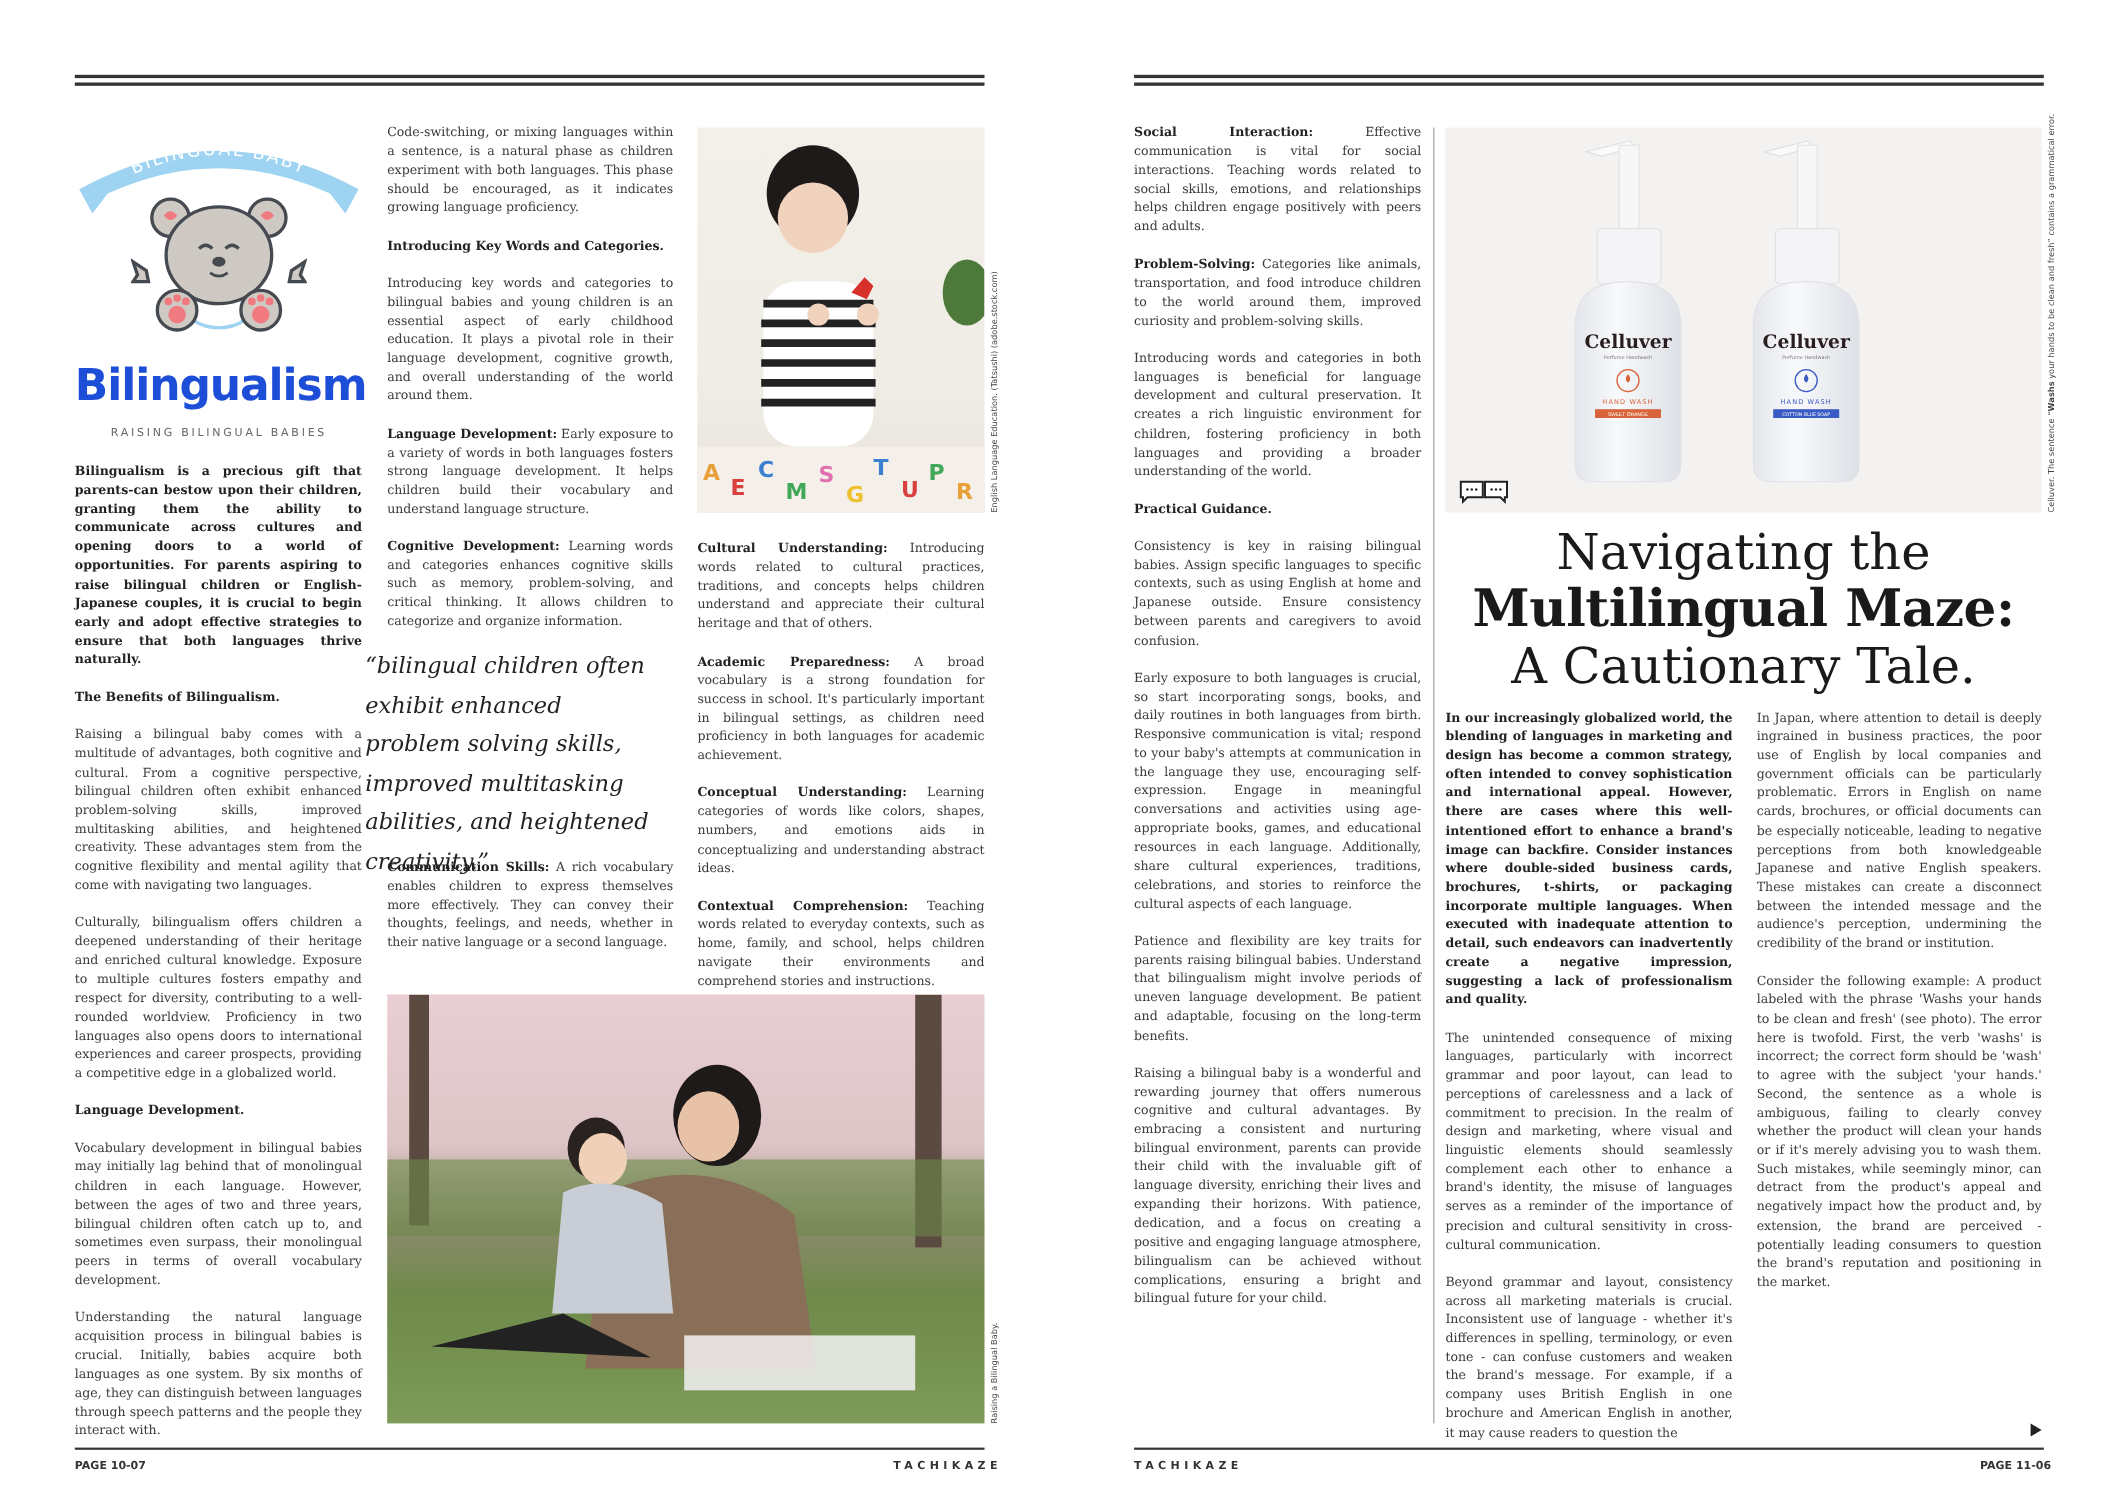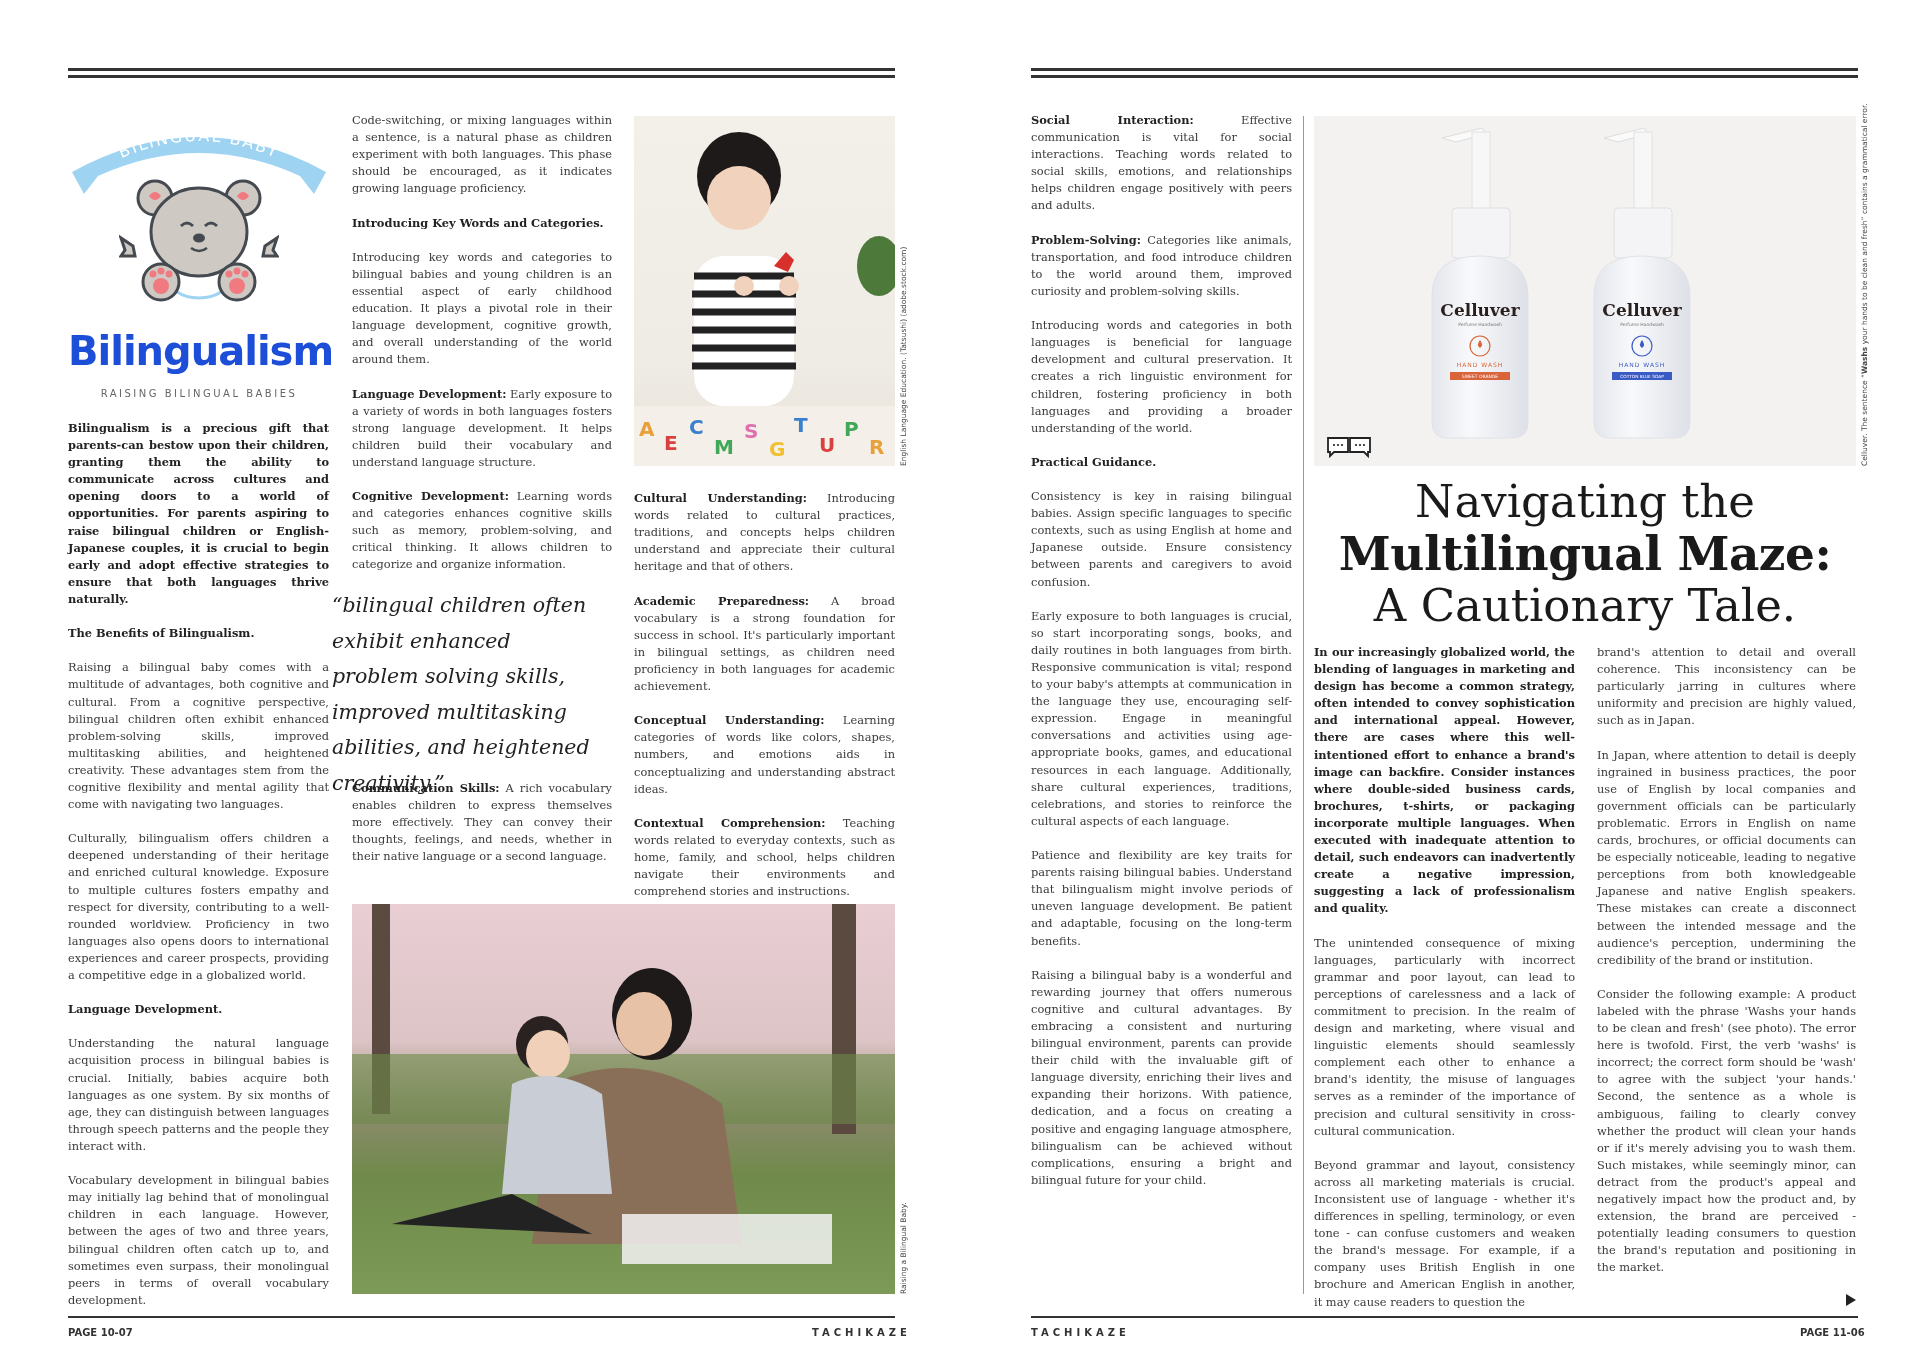--- a/index.html
+++ b/index.html
@@ -67,22 +67,22 @@
     <div class="logo-title" style="position:absolute;left:0;width:262px;text-align:center;top:218px;">Bilingualism</div>
     <div class="logo-sub" style="position:absolute;left:0;width:262px;text-align:center;top:278px;">RAISING BILINGUAL BABIES</div>
   </div>
 
   <div class="col" style="left:68px;top:420px;width:261px;">
     <p class="lead">Bilingualism is a precious gift that parents-can bestow upon their children, granting them the ability to communicate across cultures and opening doors to a world of opportunities. For parents aspiring to raise bilingual children or English-Japanese couples, it is crucial to begin early and adopt effective strategies to ensure that both languages thrive naturally.</p>
     <p class="h">The Benefits of Bilingualism.</p>
     <p>Raising a bilingual baby comes with a multitude of advantages, both cognitive and cultural. From a cognitive perspective, bilingual children often exhibit enhanced problem-solving skills, improved multitasking abilities, and heightened creativity. These advantages stem from the cognitive flexibility and mental agility that come with navigating two languages.</p>
     <p>Culturally, bilingualism offers children a deepened understanding of their heritage and enriched cultural knowledge. Exposure to multiple cultures fosters empathy and respect for diversity, contributing to a well-rounded worldview. Proficiency in two languages also opens doors to international experiences and career prospects, providing a competitive edge in a globalized world.</p>
     <p class="h">Language Development.</p>
+    <p>Vocabulary development in bilingual babies may initially lag behind that of monolingual children in each language. However, between the ages of two and three years, bilingual children often catch up to, and sometimes even surpass, their monolingual peers in terms of overall vocabulary development.</p>
     <p>Understanding the natural language acquisition process in bilingual babies is crucial. Initially, babies acquire both languages as one system. By six months of age, they can distinguish between languages through speech patterns and the people they interact with.</p>
-    <p>Vocabulary development in bilingual babies may initially lag behind that of monolingual children in each language. However, between the ages of two and three years, bilingual children often catch up to, and sometimes even surpass, their monolingual peers in terms of overall vocabulary development.</p>
   </div>
 
   <div class="col" style="left:352px;top:112px;width:260px;">
     <p>Code-switching, or mixing languages within a sentence, is a natural phase as children experiment with both languages. This phase should be encouraged, as it indicates growing language proficiency.</p>
     <p class="h">Introducing Key Words and Categories.</p>
     <p>Introducing key words and categories to bilingual babies and young children is an essential aspect of early childhood education. It plays a pivotal role in their language development, cognitive growth, and overall understanding of the world around them.</p>
     <p><b>Language Development:</b><span> Early exposure to a variety of words in both languages fosters strong language development. It helps children build their vocabulary and understand language structure.</span></p>
     <p><b>Cognitive Development:</b><span> Learning words and categories enhances cognitive skills such as memory, problem-solving, and critical thinking. It allows children to categorize and organize information.</span></p>
   </div>
   <div class="quote" style="left:332px;top:588px;width:265px;">“bilingual children often exhibit enhanced problem solving skills, improved multitasking abilities, and heightened creativity.”</div>
@@ -227,21 +227,20 @@
     <span class="l3">A Cautionary Tale.</span>
   </div>
 
   <div class="col" style="left:1314px;top:644px;width:261px;">
     <p class="lead">In our increasingly globalized world, the blending of languages in marketing and design has become a common strategy, often intended to convey sophistication and international appeal. However, there are cases where this well-intentioned effort to enhance a brand's image can backfire. Consider instances where double-sided business cards, brochures, t-shirts, or packaging incorporate multiple languages. When executed with inadequate attention to detail, such endeavors can inadvertently create a negative impression, suggesting a lack of professionalism and quality.</p>
     <p>The unintended consequence of mixing languages, particularly with incorrect grammar and poor layout, can lead to perceptions of carelessness and a lack of commitment to precision. In the realm of design and marketing, where visual and linguistic elements should seamlessly complement each other to enhance a brand's identity, the misuse of languages serves as a reminder of the importance of precision and cultural sensitivity in cross-cultural communication.</p>
     <p>Beyond grammar and layout, consistency across all marketing materials is crucial. Inconsistent use of language - whether it's differences in spelling, terminology, or even tone - can confuse customers and weaken the brand's message. For example, if a company uses British English in one brochure and American English in another, it may cause readers to question the</p>
   </div>
 
   <div class="col" style="left:1597px;top:644px;width:259px;">
-    <p>brand's attention to detail and overall coherence. This inconsistency can be particularly jarring in cultures where uniformity and precision are highly valued, such as in Japan.</p>
     <p>In Japan, where attention to detail is deeply ingrained in business practices, the poor use of English by local companies and government officials can be particularly problematic. Errors in English on name cards, brochures, or official documents can be especially noticeable, leading to negative perceptions from both knowledgeable Japanese and native English speakers. These mistakes can create a disconnect between the intended message and the audience's perception, undermining the credibility of the brand or institution.</p>
     <p>Consider the following example: A product labeled with the phrase 'Washs your hands to be clean and fresh' (see photo). The error here is twofold. First, the verb 'washs' is incorrect; the correct form should be 'wash' to agree with the subject 'your hands.' Second, the sentence as a whole is ambiguous, failing to clearly convey whether the product will clean your hands or if it's merely advising you to wash them. Such mistakes, while seemingly minor, can detract from the product's appeal and negatively impact how the product and, by extension, the brand are perceived - potentially leading consumers to question the brand's reputation and positioning in the market.</p>
   </div>
 
   <div class="abs" style="left:1846px;top:1294px;width:0;height:0;border-top:6px solid transparent;border-bottom:6px solid transparent;border-left:10px solid #222;"></div>
 
   <div class="rule-bot" style="left:1031px;top:1316px;width:827px;"></div>
   <div class="footer spaced" style="left:1031px;top:1327px;">TACHIKAZE</div>
   <div class="footer" style="left:1800px;top:1327px;">PAGE 11-06</div>
 </div>

